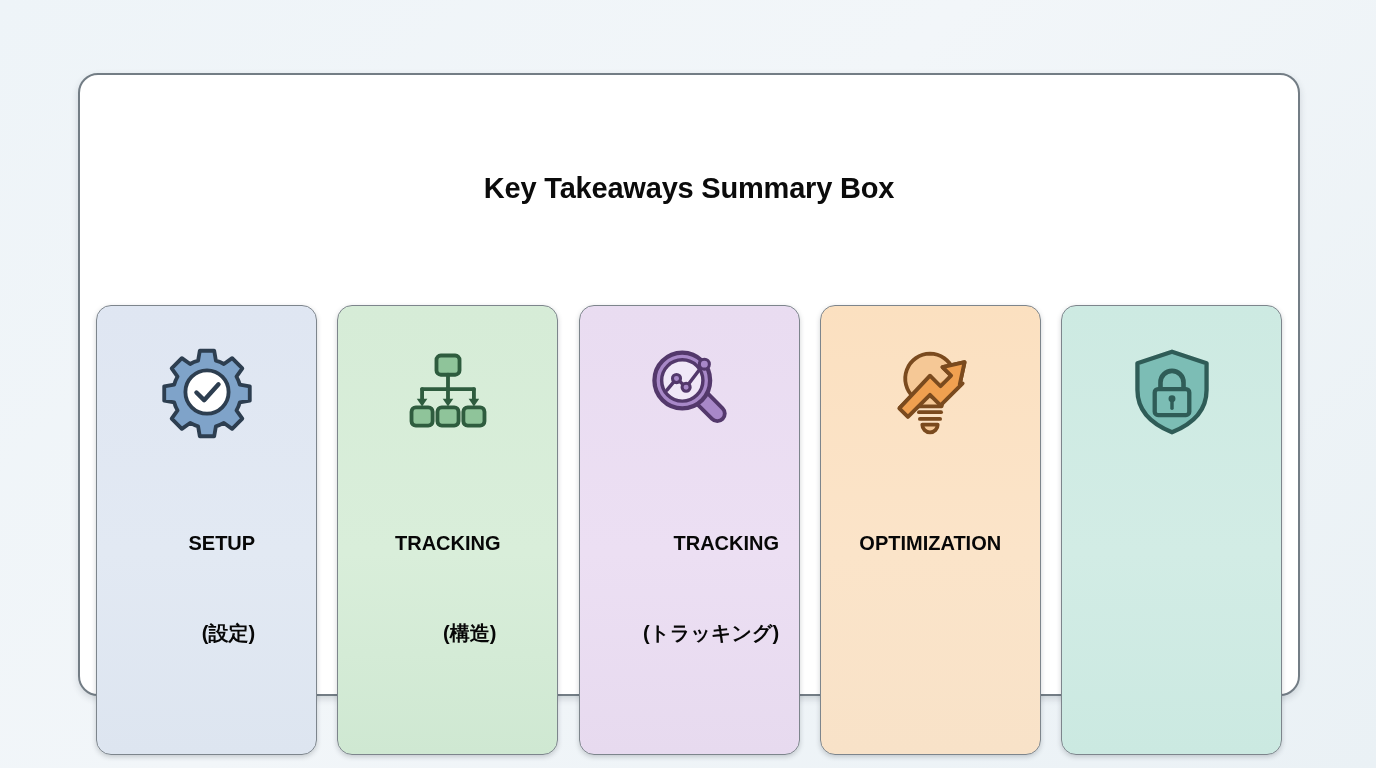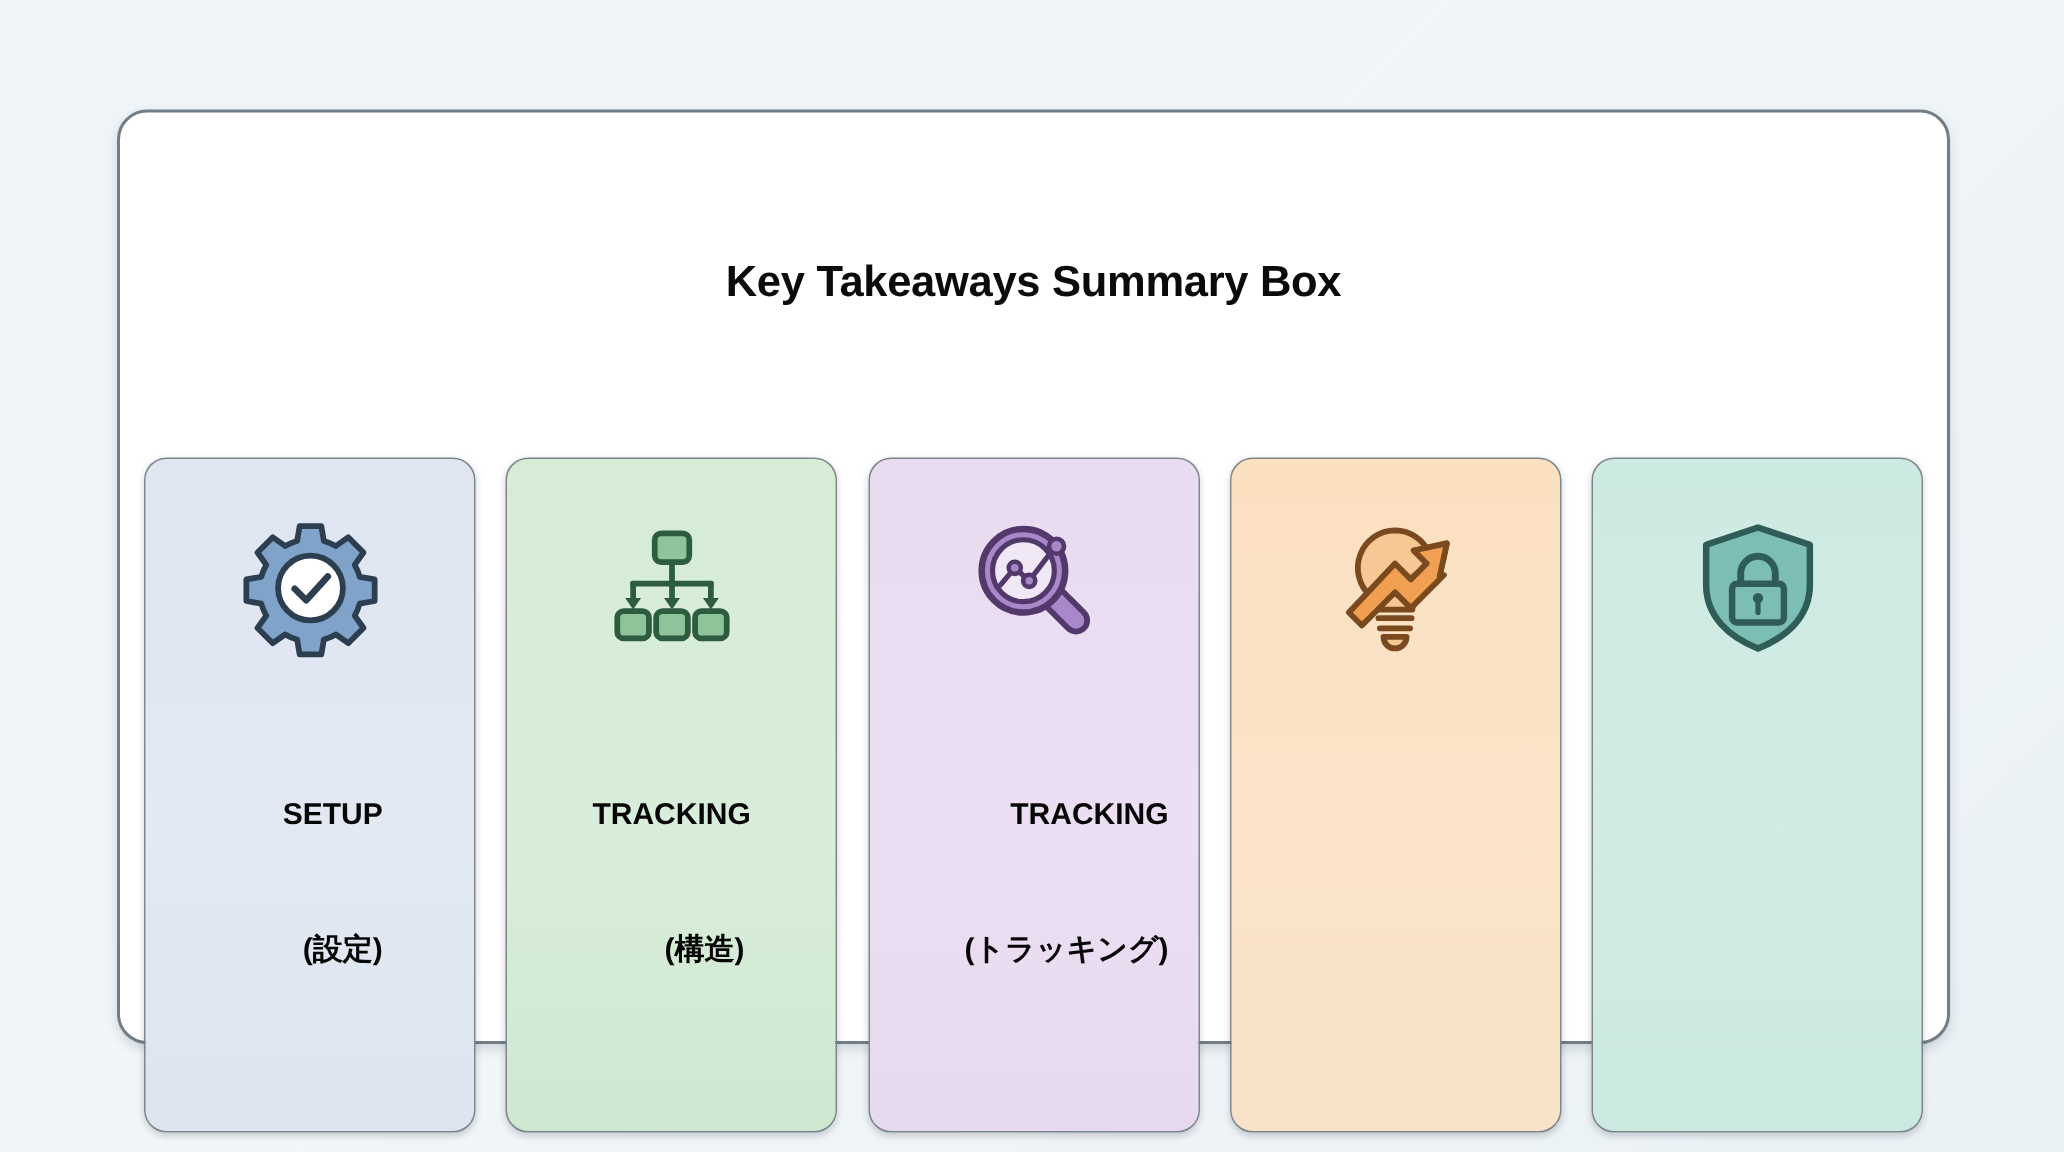--- a/index.html
+++ b/index.html
@@ -185,20 +185,21 @@
           <g fill="none" stroke="#7a4a1e" stroke-width="4" stroke-linecap="round">
             <path d="M38.5 71 h23"></path>
             <path d="M39.5 78 h21"></path>
           </g>
           <path d="M42 84 h16 a8 8 0 0 1-16 0 z" fill="#f5c896" stroke="#7a4a1e" stroke-width="4" stroke-linejoin="round"></path>
           <path d="M18 67 L41 44 L52 55 L72 33 L63 24 L86 19 L81 42 L72 33" fill="#f0a050" stroke="#7a4a1e" stroke-width="4" stroke-linejoin="round"></path>
           <path d="M18 67 L27 76 L50 53 L61 64 L84 41 L81 42 L86 19 L63 24 L72 33 L61 44 L50 33 L18 67 z" fill="#f0a050" stroke="#7a4a1e" stroke-width="4" stroke-linejoin="round"></path>
         </svg>
 
         <div class="card-heading">
+          <span class="h-en">OPTIMIZATION</span>
         </div>
 
       </article>
 
       <article class="card tone-teal">
         <svg class="card-icon" viewBox="0 0 100 100">
           <path d="M50 8 L86 20 v28 c0 22-16 36-36 44 C30 84 14 70 14 48 V20 z" fill="#7cbdb5" stroke="#2f5c57" stroke-width="4.5" stroke-linejoin="round"></path>
           <path d="M38 48 v-8 a12 12 0 0 1 24 0 v8" fill="none" stroke="#2f5c57" stroke-width="4.8" stroke-linecap="round"></path>
           <rect x="32" y="47" width="36" height="27" rx="3.5" fill="#7cbdb5" stroke="#2f5c57" stroke-width="4.5"></rect>
           <circle cx="50" cy="57" r="3.6" fill="#2f5c57"></circle>

